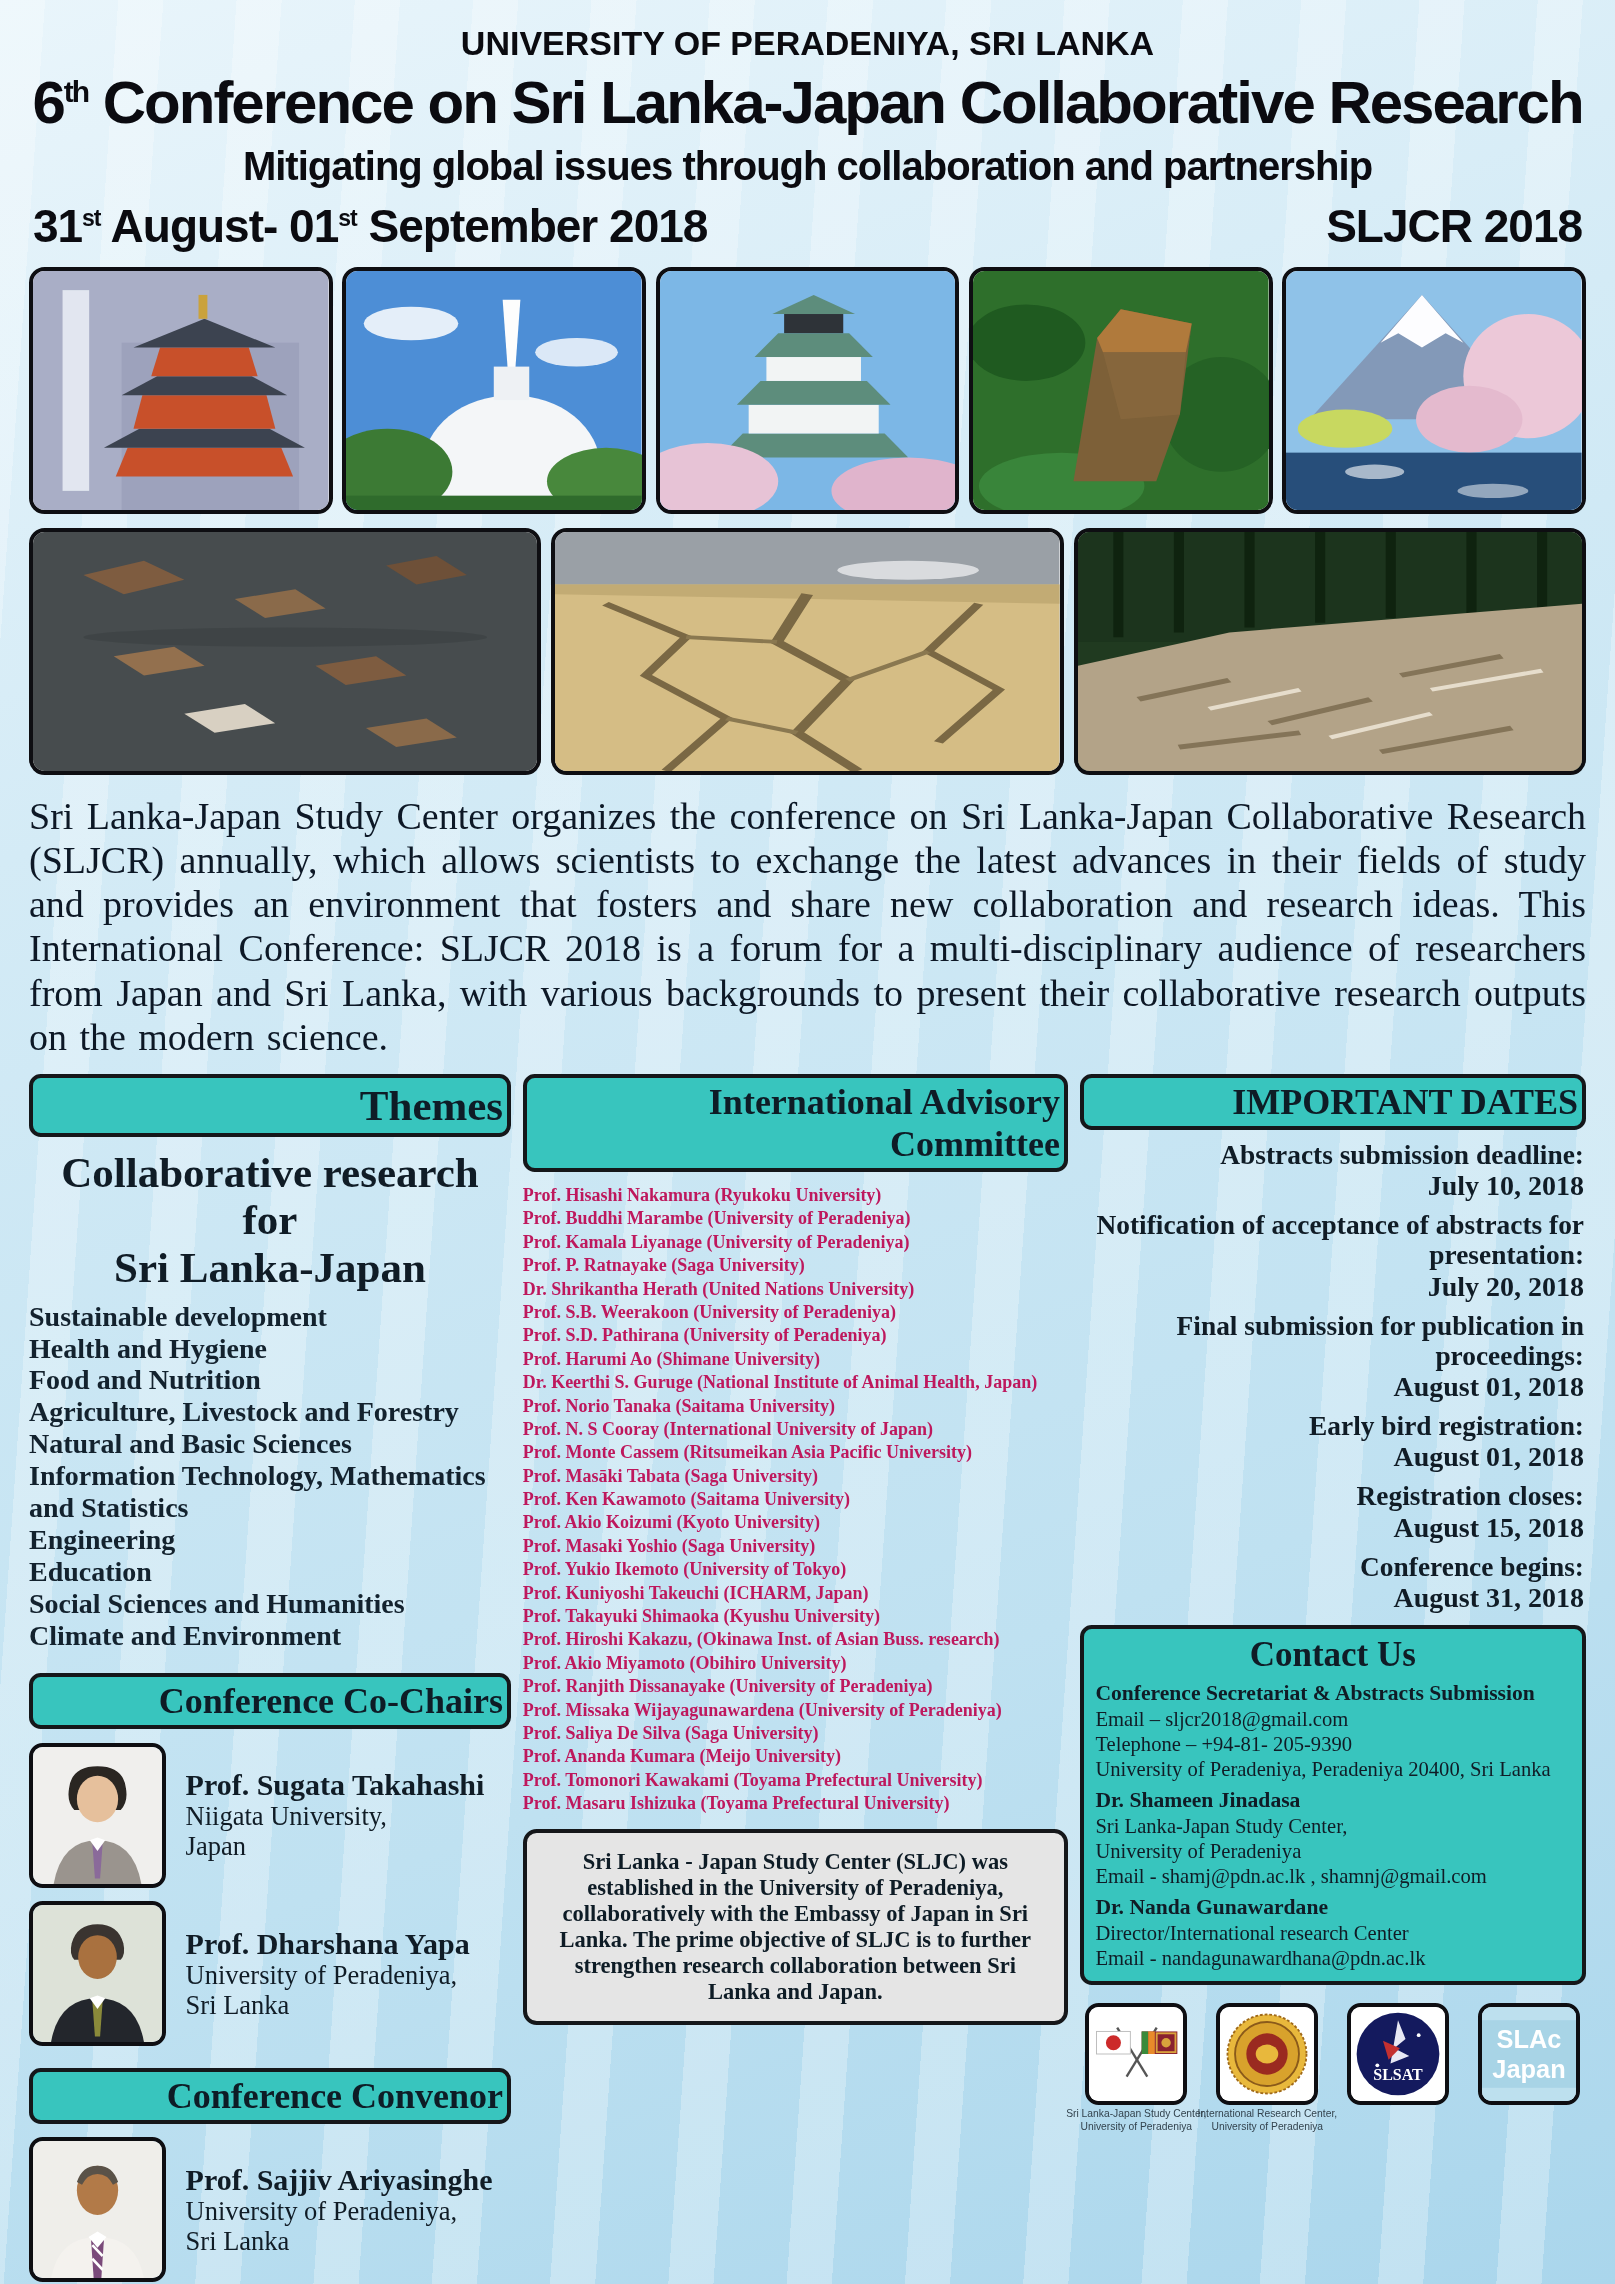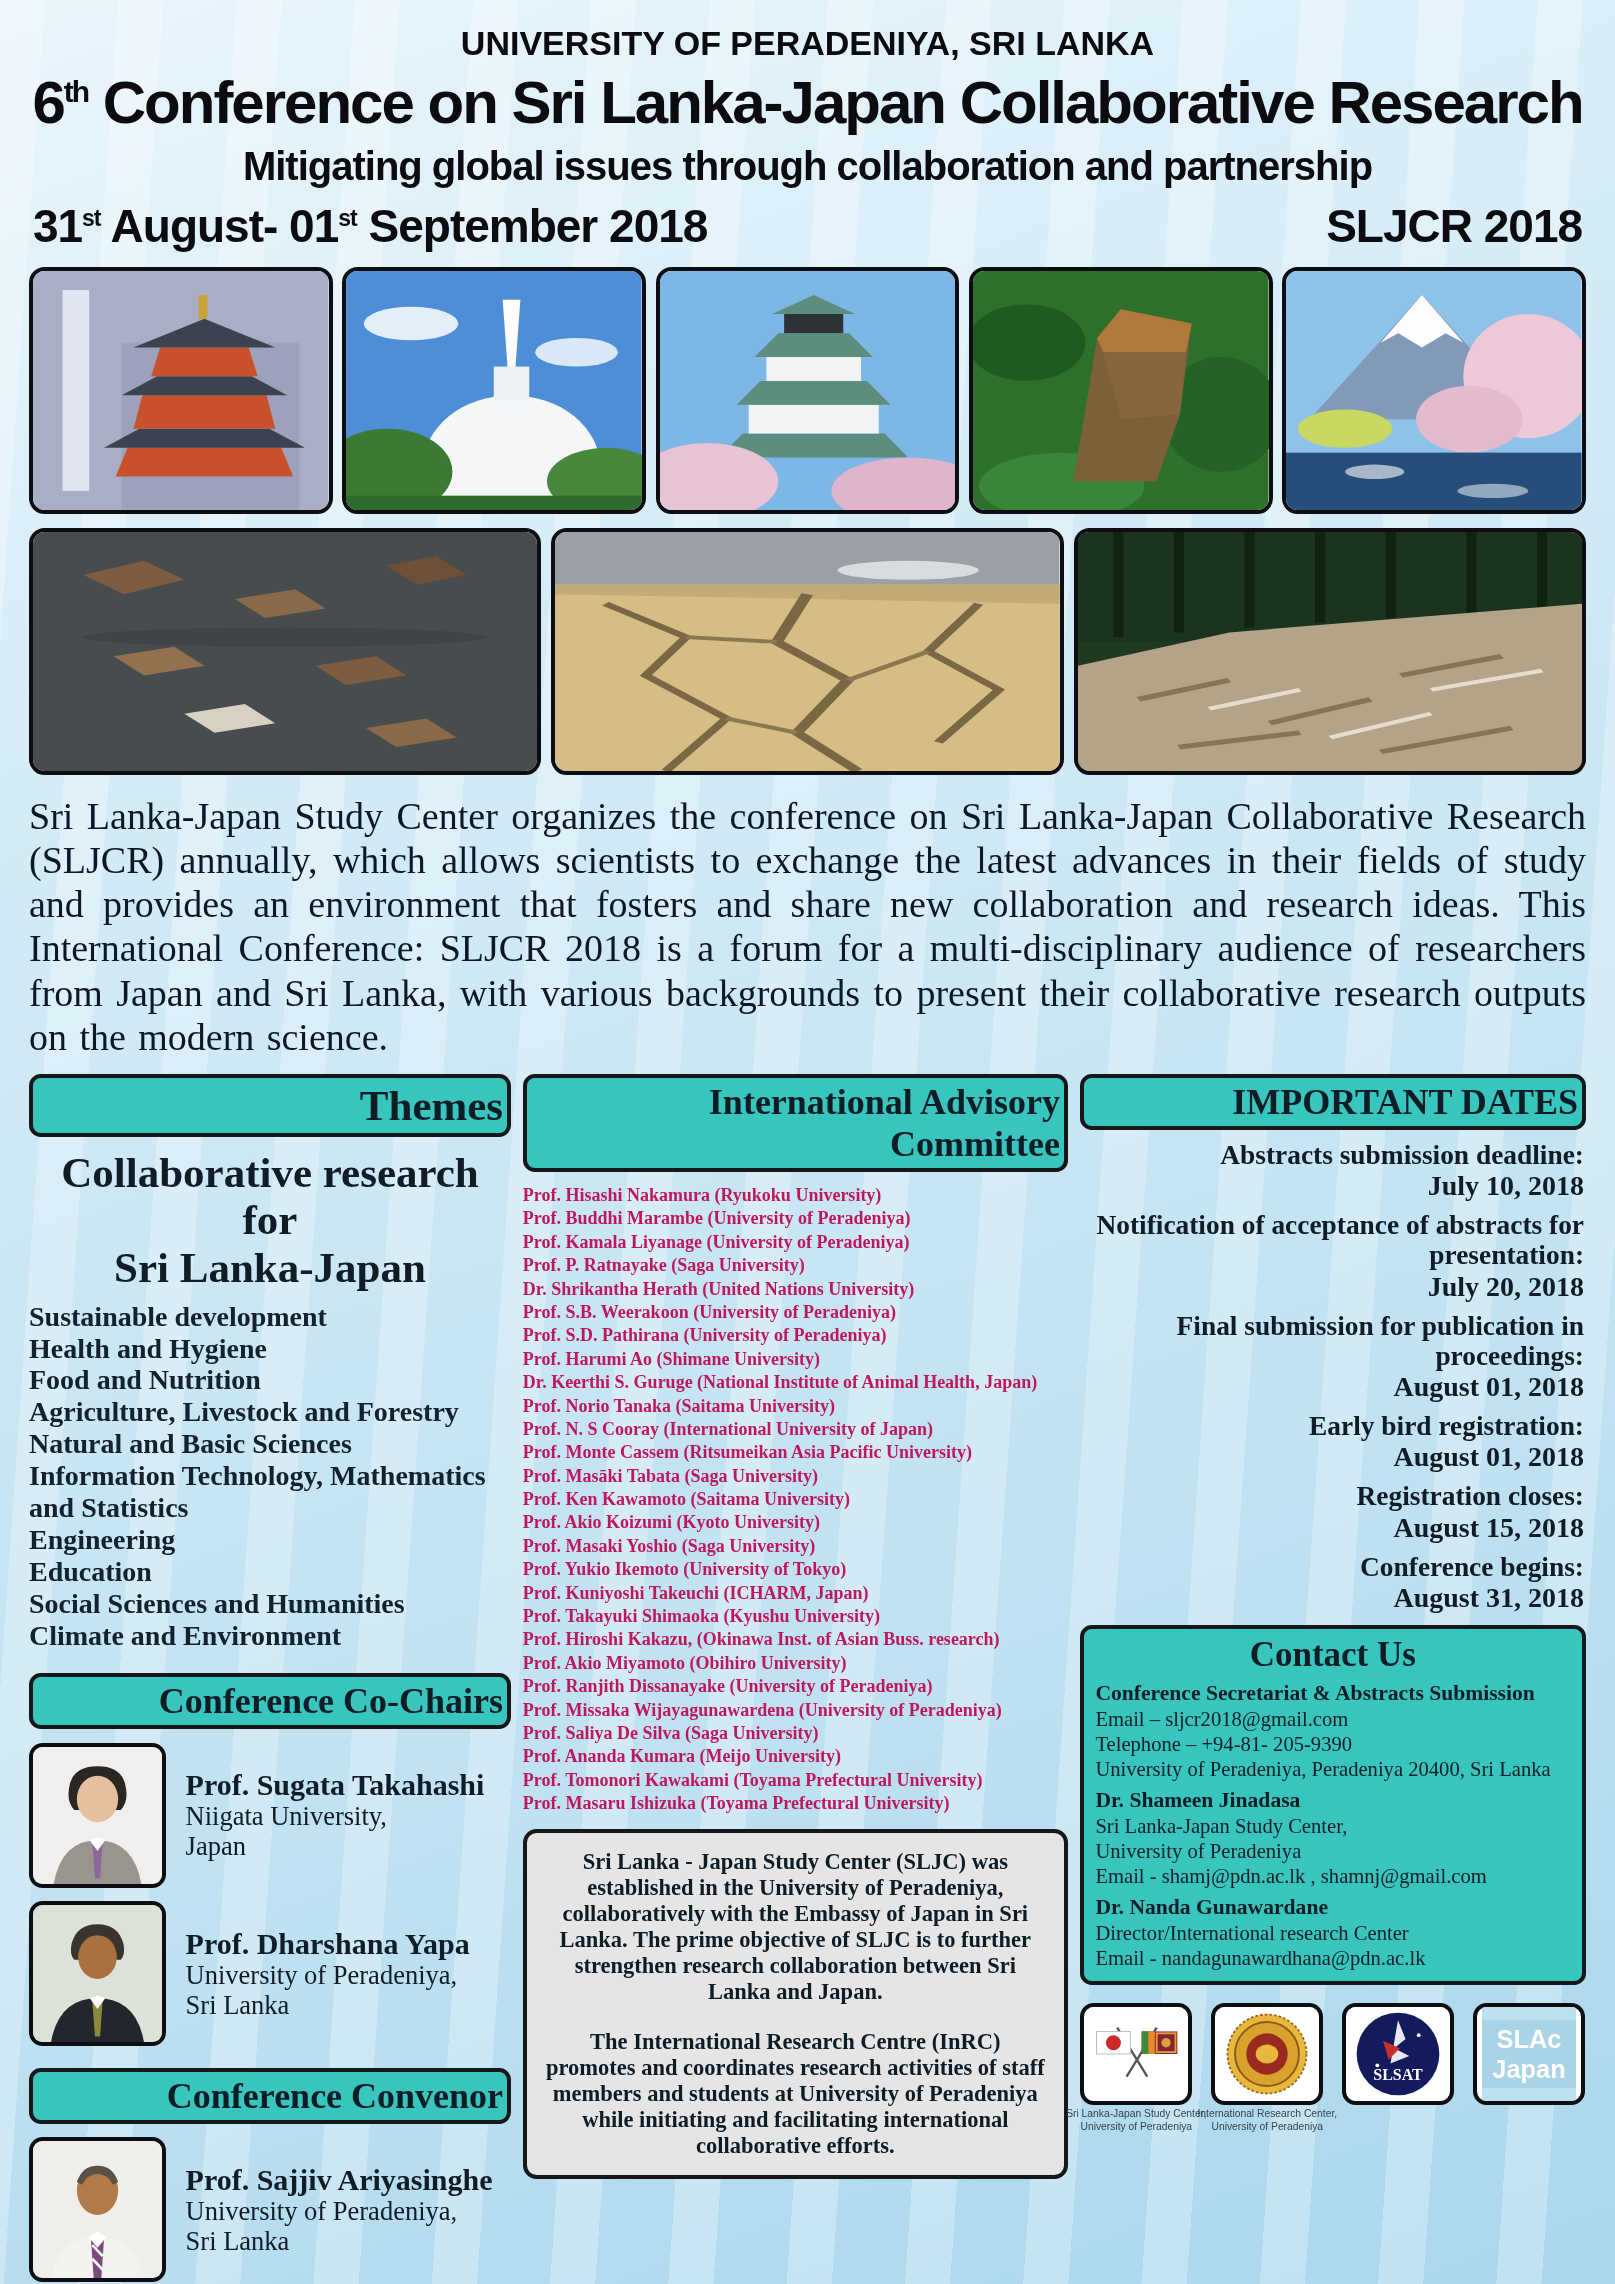--- a/index.html
+++ b/index.html
@@ -66,21 +66,21 @@
   .contact-box{ background:#38c5be; border:4.9px solid #15171a; border-radius:11.8px; margin-top:11.8px;
                 padding:5.9px 11.8px 9.8px 11.8px; }
   .contact-title{ text-align:center; font-size:35px; font-weight:700; }
   .c-sec{ margin-top:5.9px; }
   .c-head{ font-size:21.6px; font-weight:700; line-height:1.2; }
   .c-line{ font-size:20.6px; line-height:1.22; }
   .orgsup{ display:flex; gap:13.7px; margin-top:13.7px; }
   .orgsup .band{ flex:1; }
   .logos{ display:flex; gap:29px; margin-top:17.6px; justify-content:center; }
   .logocell{ display:flex; flex-direction:column; align-items:center; width:102px; }
-  .logo{ width:112px; height:102px; border:4.9px solid #0e0e12; border-radius:13.7px; background:#fff;
+  .logo{ width:102px; height:102px; border:4.9px solid #0e0e12; border-radius:13.7px; background:#fff;
          overflow:hidden; flex:none; }
   .logo svg{ width:100%; height:100%; display:block; }
   .logocap{ margin-top:3.9px; font-family:"Liberation Sans", sans-serif; font-size:10.3px; line-height:1.25;
             text-align:center; color:#33434e; white-space:nowrap; }
 </style>
 </head>
 <body>
 
 <div class="poster">
 
@@ -329,21 +329,20 @@
         <li>Prof. Ranjith Dissanayake (University of Peradeniya)</li>
         <li>Prof. Missaka Wijayagunawardena (University of Peradeniya)</li>
         <li>Prof. Saliya De Silva (Saga University)</li>
         <li>Prof. Ananda Kumara (Meijo University)</li>
         <li>Prof. Tomonori Kawakami (Toyama Prefectural University)</li>
         <li>Prof. Masaru Ishizuka (Toyama Prefectural University)</li>
       </ul>
 
       <div class="sljc-box">
         <p>Sri Lanka - Japan Study Center (SLJC) was established in the University of Peradeniya, collaboratively with the Embassy of Japan in Sri Lanka. The prime objective of SLJC is to further strengthen research collaboration between Sri Lanka and Japan.</p>
-        <p>The International Research Centre (InRC) promotes and coordinates research activities of staff members and students at University of Peradeniya while initiating and facilitating international collaborative efforts.</p>
       </div>
     </div>
 
     <div>
       <div class="band band-md">IMPORTANT DATES</div>
 
       <div class="dates">
         <div class="date-item">
           <div class="date-label">Abstracts submission deadline:</div>
           <div class="date-value">July 10, 2018</div>

